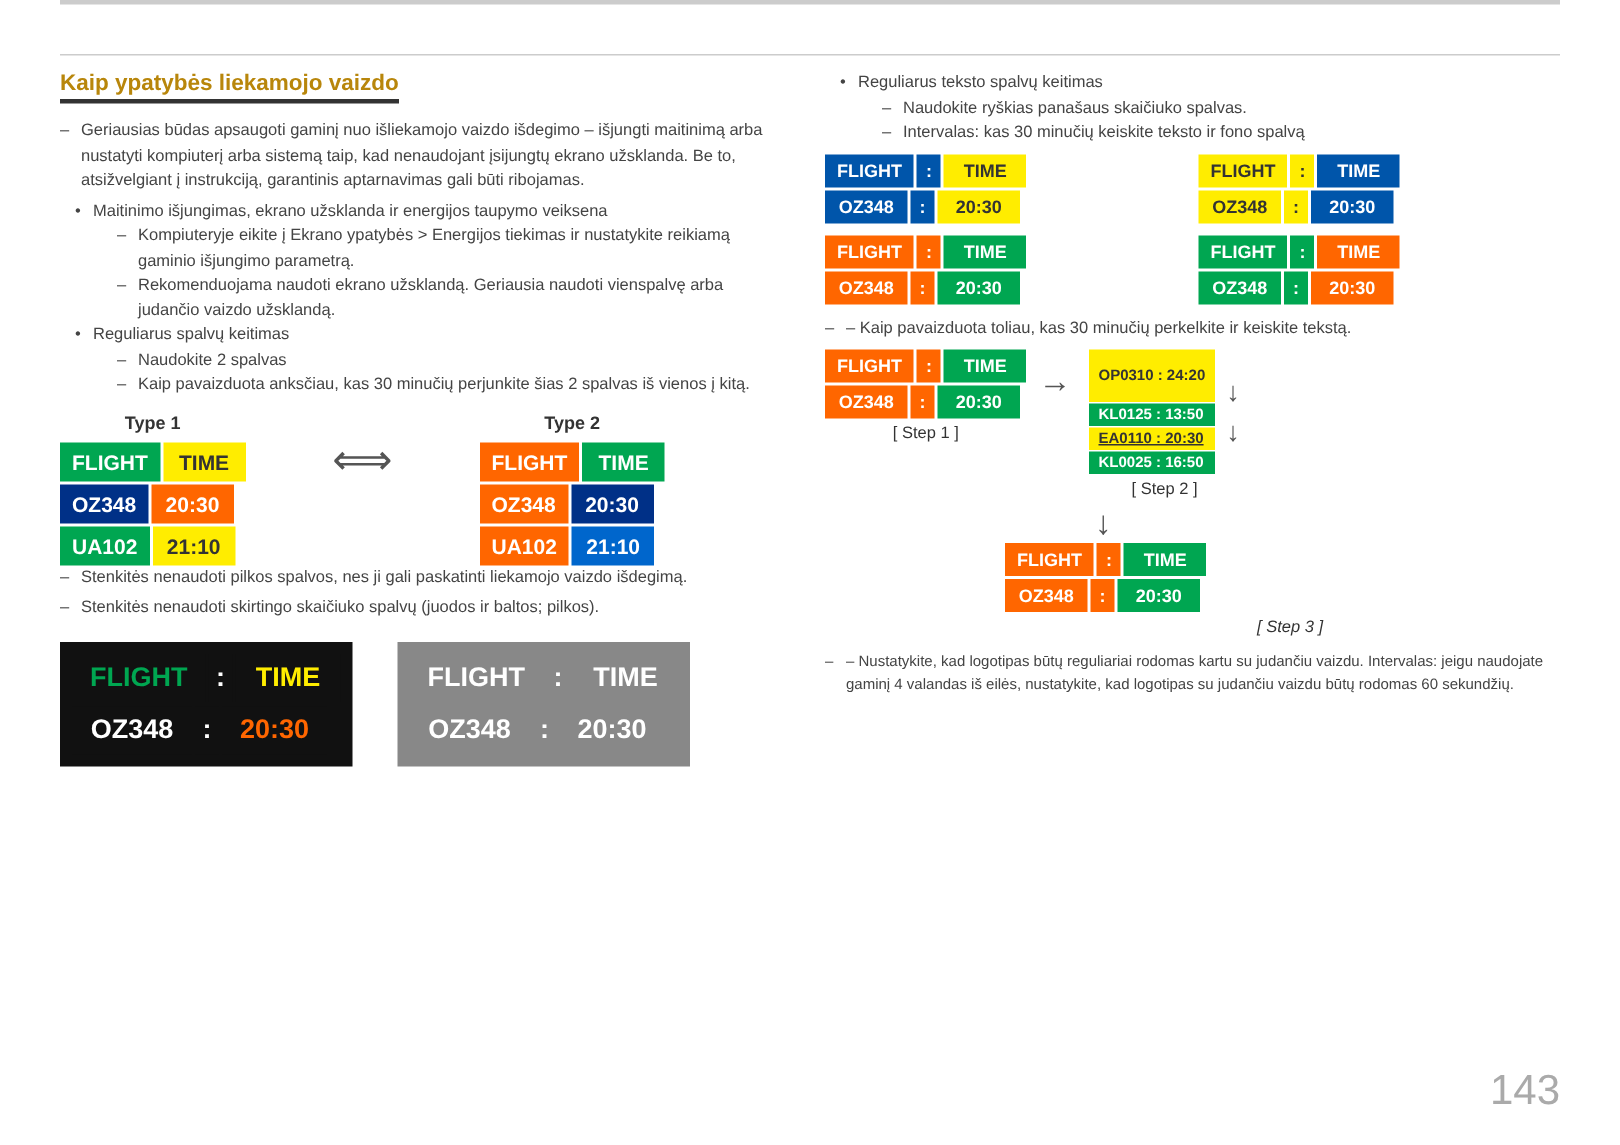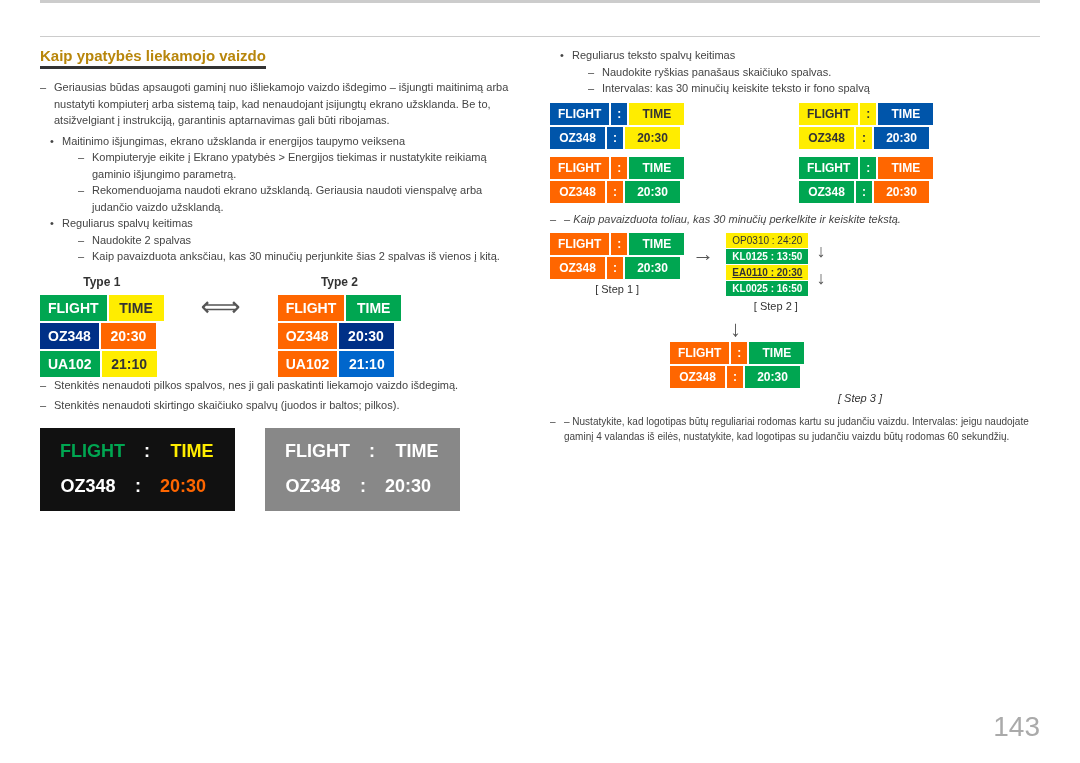--- a/index.html
+++ b/index.html
@@ -84,21 +84,21 @@
       margin-bottom: 4px;
     }
     .dash-item::before {
       content: '–';
       position: absolute;
       left: 0;
     }
     .type-section {
       margin-top: 10px;
       display: flex;
-      gap: 27px;
+      gap: 48px;
       align-items: flex-start;
     }
     .type-block {
       display: flex;
       flex-direction: column;
     }
     .type-label {
       font-size: 12px;
       font-weight: bold;
       margin-bottom: 6px;
@@ -356,21 +356,21 @@
             </div>
             <div class="flight-row">
               <div class="cell" style="background:#00a651; color:#fff; font-size:12px; height:22px;">OZ348</div>
               <div class="cell" style="background:#00a651; color:#fff; font-size:12px; height:22px; min-width:16px; padding:0 3px;">:</div>
               <div class="cell" style="background:#ff6600; color:#fff; font-size:12px; height:22px;">20:30</div>
             </div>
           </div>
         </div>
       </div>
 
-      <div class="dash-item" style="margin-top:8px;font-style:italic;">– Kaip pavaizduota toliau, kas 30 minučių perkelkite ir keiskite tekstą.</div>
+      <div class="dash-item" style="margin-top:8px;">– Kaip pavaizduota toliau, kas 30 minučių perkelkite ir keiskite tekstą.</div>
 
       <div style="display:flex; gap:8px; align-items:flex-start; margin-top:6px;">
 
         <div class="step-col">
           <div class="flight-board">
             <div class="flight-row">
               <div class="cell" style="background:#ff6600; color:#fff; font-size:12px; height:22px;">FLIGHT</div>
               <div class="cell" style="background:#ff6600; color:#fff; font-size:12px; height:22px; min-width:16px; padding:0 3px;">:</div>
               <div class="cell" style="background:#00a651; color:#fff; font-size:12px; height:22px;">TIME</div>
             </div>
@@ -381,21 +381,21 @@
             </div>
           </div>
           <div class="step-label">[ Step 1 ]</div>
         </div>
 
         <div style="font-size:22px; color:#555; margin-top:8px; margin-right:4px;">→</div>
 
         <div class="step-col">
           <div style="display:flex; gap:8px;">
             <div style="display:flex; flex-direction:column; gap:1px;">
-              <div style="background:#ffed00; color:#333; font-size:10px; font-weight:normal; padding:2px 6px; white-space:nowrap;">OP0310 : 24:20</div>
+              <div style="background:#ffed00; color:#333; font-size:10px; font-weight:bold; padding:12px 6px; white-space:nowrap;">OP0310 : 24:20</div>
               <div style="background:#00a651; color:#fff; font-size:10px; font-weight:bold; padding:2px 6px; white-space:nowrap;">KL0125 : 13:50</div>
               <div style="background:#ffed00; color:#333; font-size:10px; font-weight:bold; padding:2px 6px; white-space:nowrap;text-decoration:underline;">EA0110 : 20:30</div>
               <div style="background:#00a651; color:#fff; font-size:10px; font-weight:bold; padding:2px 6px; white-space:nowrap;">KL0025 : 16:50</div>
             </div>
             <div style="display:flex; flex-direction:column; justify-content:center; gap:6px;">
               <div style="font-size:18px; color:#555;">↓</div>
               <div style="font-size:18px; color:#555;">↓</div>
             </div>
           </div>
           <div class="step-label">[ Step 2 ]</div>

